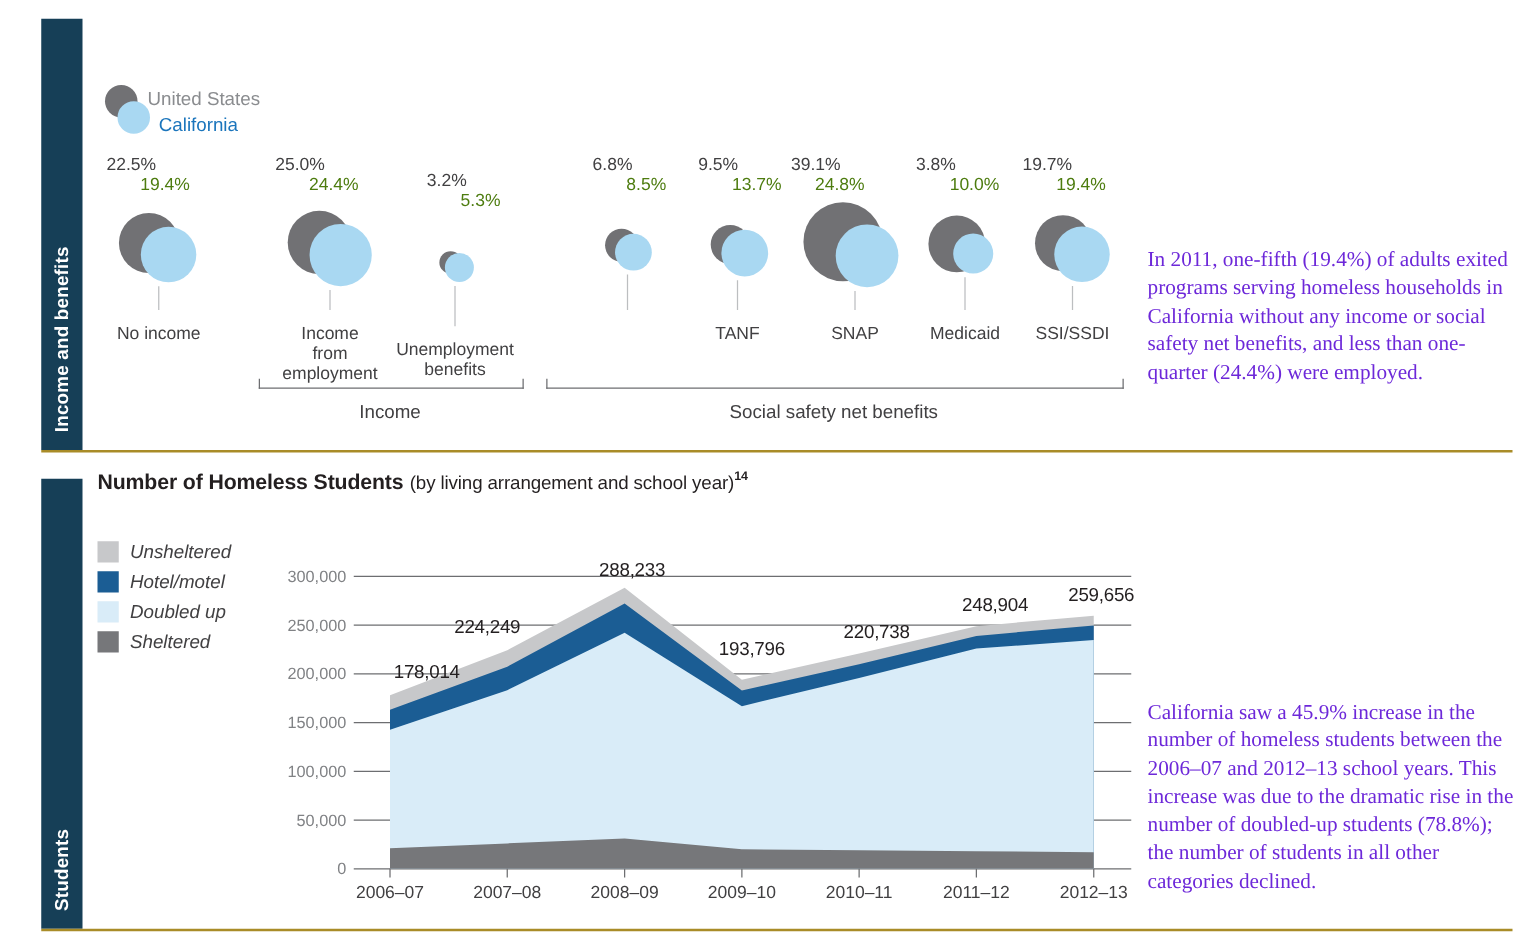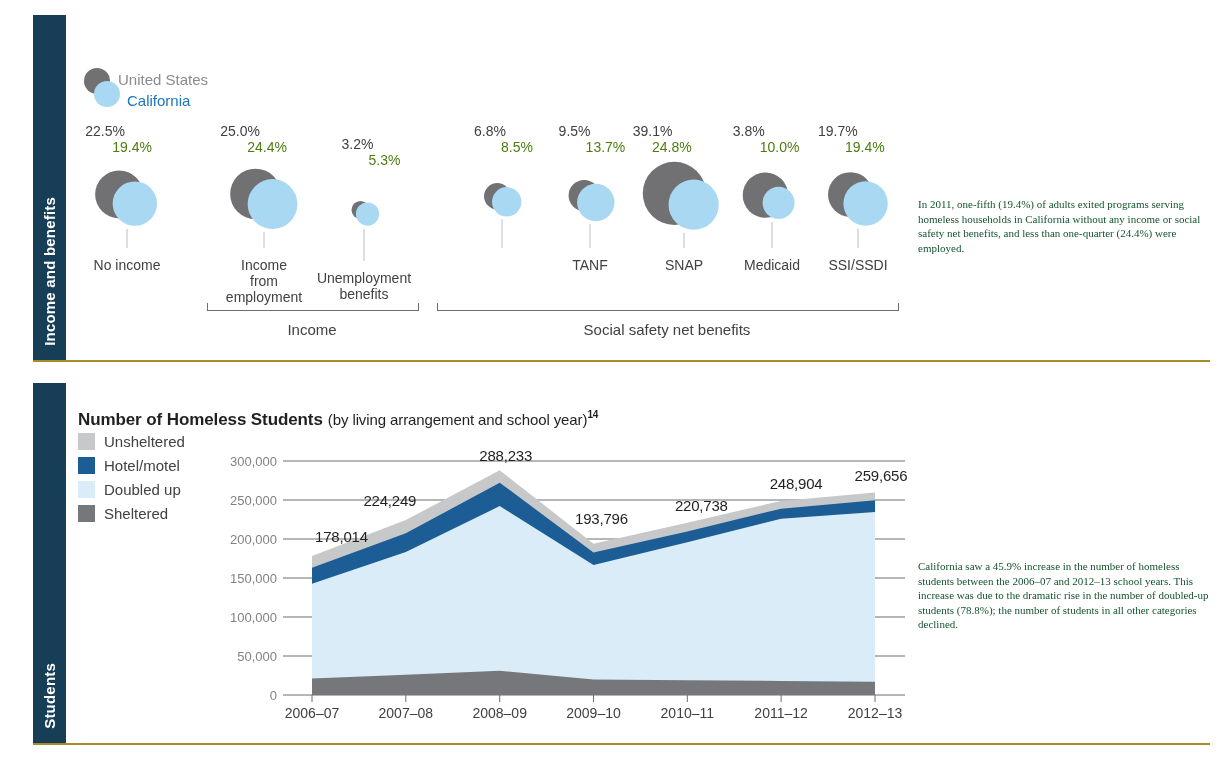--- a/index.html
+++ b/index.html
@@ -7,46 +7,46 @@
         font-family:"Liberation Sans",sans-serif;}
   .sidebar{position:absolute;left:33px;width:33px;background:#163f57;color:#fff;
            display:flex;flex-direction:column;justify-content:flex-end;align-items:center;}
   .sb1{top:15px;height:345px;}
   .sb2{top:383px;height:360px;}
   .sidebar span{writing-mode:vertical-rl;transform:rotate(180deg);font-weight:bold;
                 font-size:15px;letter-spacing:.2px;margin-bottom:14px;white-space:nowrap;}
   .title{position:absolute;left:78px;margin:0;color:#231f20;font-size:17px;font-weight:bold;
          letter-spacing:-.1px;white-space:nowrap;}
   .t1{top:21px;}
-  .t2{top:409px;}
+  .t2{top:376px;}
   .title sup{font-size:10px;font-weight:bold;}
   .t2sub{font-weight:normal;font-size:15px;margin-left:5px;color:#231f20;}
   .legend1-us{position:absolute;left:118px;top:71px;font-size:15px;color:#8a8c8f;}
   .legend1-ca{position:absolute;left:127px;top:92px;font-size:15px;color:#1b75bc;}
   .legend1-svg{position:absolute;left:82px;top:66px;}
   .bubble-group{position:absolute;top:123px;width:130px;}
   .pct{font-size:14px;height:16px;line-height:16px;}
   .pct-us{color:#414042;}
   .pct-ca{color:#4d7c0f;}
   .cat-label{margin-top:2px;font-size:14px;line-height:16px;color:#414042;text-align:center;
              white-space:pre-line;}
   .bracket{position:absolute;top:303px;height:7px;border:1px solid #6d6e71;border-top:none;}
   .bk1{left:207px;width:210px;}
   .bk2{left:437px;width:460px;}
   .bracket-label{position:absolute;top:321px;font-size:15px;color:#414042;text-align:center;}
   .bkl1{left:207px;width:210px;}
   .bkl2{left:437px;width:460px;}
   .annot{position:absolute;left:918px;width:296px;margin:0;
-         font-family:"Liberation Serif",serif;font-size:11px;line-height:1.32;color:#14532d;}
+         font-family:"Liberation Serif",serif;font-size:17px;line-height:1.32;color:#6d28d9;}
   .a1{top:197px;}
   .a2{top:559px;}
   .goldline{position:absolute;left:33px;width:1177px;height:2px;background:#a98c28;}
   .g1{top:360px;}
   .g2{top:743px;}
-  #legend2{position:absolute;left:78px;top:429px;}
+  #legend2{position:absolute;left:78px;top:429px;font-style:italic;}
   .leg-row{display:flex;align-items:center;height:24px;}
   .leg-swatch{width:17px;height:17px;margin-right:9px;flex:none;}
   .leg-label{font-size:15px;color:#414042;}
   #areaChart{position:absolute;left:200px;top:448px;}
   #areaChart text.ylab{font-size:13px;fill:#808285;}
   #areaChart text.xlab{font-size:14px;fill:#414042;}
   #areaChart text.dlab{font-size:15px;fill:#231f20;letter-spacing:-.2px;}
 </style>
 </head>
 <body>

